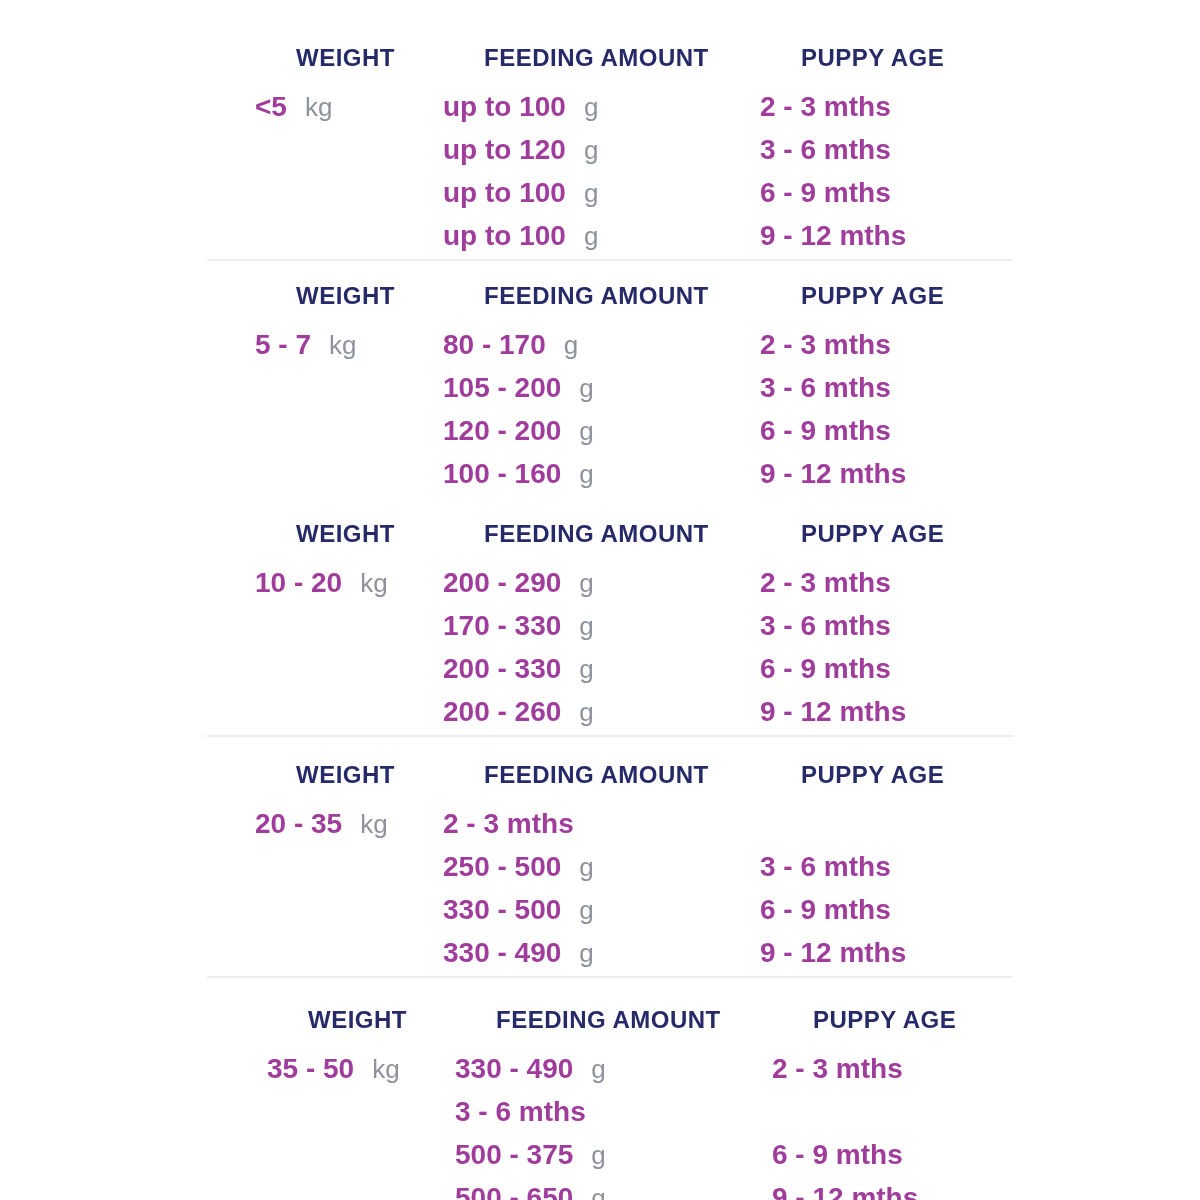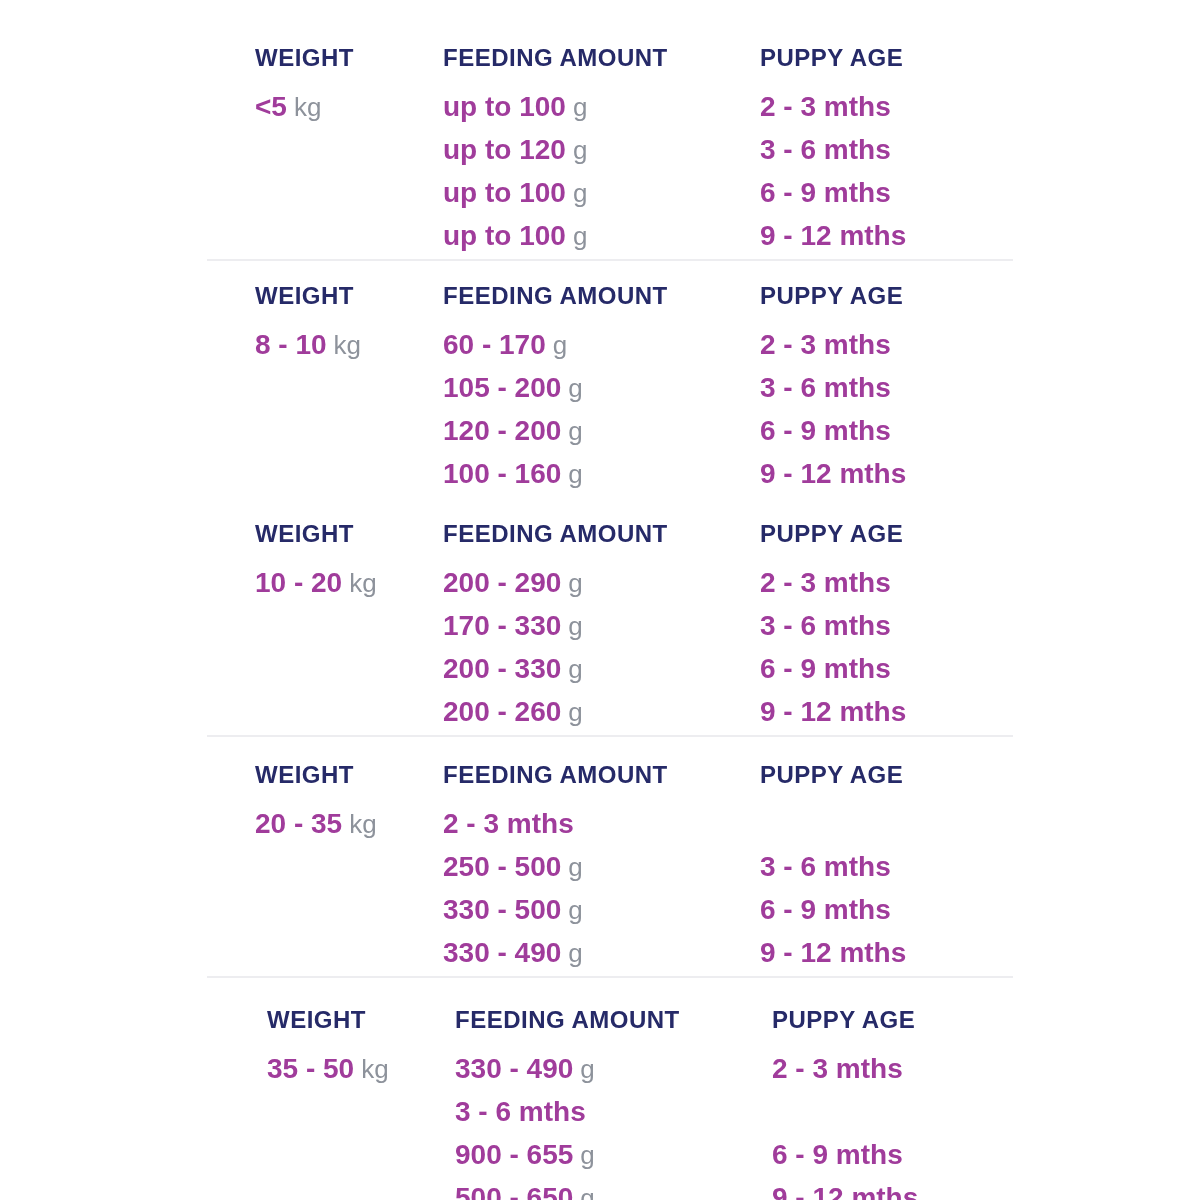--- a/index.html
+++ b/index.html
@@ -28,40 +28,41 @@
   .sec.s4 { padding-top: 25px; }
   .sec.s5 { padding-top: 29px; padding-left: 60px; }
 
   .hdr-row, .row {
     display: grid;
     grid-template-columns: 188px 317px 1fr;
   }
   .hdr-row {
     line-height: 26px;
     margin-bottom: 16px;
+    margin-left: 41px;
   }
   .hdr {
     color: #262a68;
     font-weight: 700;
     font-size: 24px;
     letter-spacing: 0.5px;
   }
   .row {
     line-height: 39px;
   }
   .val {
     color: #a03c9b;
     font-weight: 700;
     font-size: 28px;
   }
   .unit {
     color: #8d929b;
     font-weight: 400;
     font-size: 26px;
-    margin-left: 7px;
+    margin-left: 18px;
   }
 </style>
 </head>
 <body>
 
 <div class="table-wrap">
 
   <div class="sec s1">
     <div class="hdr-row">
       <div class="hdr">WEIGHT</div>
@@ -90,22 +91,22 @@
     </div>
   </div>
 
   <div class="sec s2">
     <div class="hdr-row">
       <div class="hdr">WEIGHT</div>
       <div class="hdr">FEEDING AMOUNT</div>
       <div class="hdr">PUPPY AGE</div>
     </div>
     <div class="row">
-      <div><span class="val">8 - 10</span><span class="unit">kg</span></div>
-      <div><span class="val">60 - 170</span><span class="unit">g</span></div>
+      <div><span class="val">5 - 7</span><span class="unit">kg</span></div>
+      <div><span class="val">80 - 170</span><span class="unit">g</span></div>
       <div><span class="val">2 - 3 mths</span></div>
     </div>
     <div class="row">
       <div></div>
       <div><span class="val">105 - 200</span><span class="unit">g</span></div>
       <div><span class="val">3 - 6 mths</span></div>
     </div>
     <div class="row">
       <div></div>
       <div><span class="val">120 - 200</span><span class="unit">g</span></div>
@@ -183,21 +184,21 @@
       <div><span class="val">35 - 50</span><span class="unit">kg</span></div>
       <div><span class="val">330 - 490</span><span class="unit">g</span></div>
       <div><span class="val">2 - 3 mths</span></div>
     </div>
     <div class="row">
       <div></div>
       <div><span class="val">3 - 6 mths</span></div>
     </div>
     <div class="row">
       <div></div>
-      <div><span class="val">900 - 655</span><span class="unit">g</span></div>
+      <div><span class="val">500 - 375</span><span class="unit">g</span></div>
       <div><span class="val">6 - 9 mths</span></div>
     </div>
     <div class="row">
       <div></div>
       <div><span class="val">500 - 650</span><span class="unit">g</span></div>
       <div><span class="val">9 - 12 mths</span></div>
     </div>
   </div>
 
 </div>

